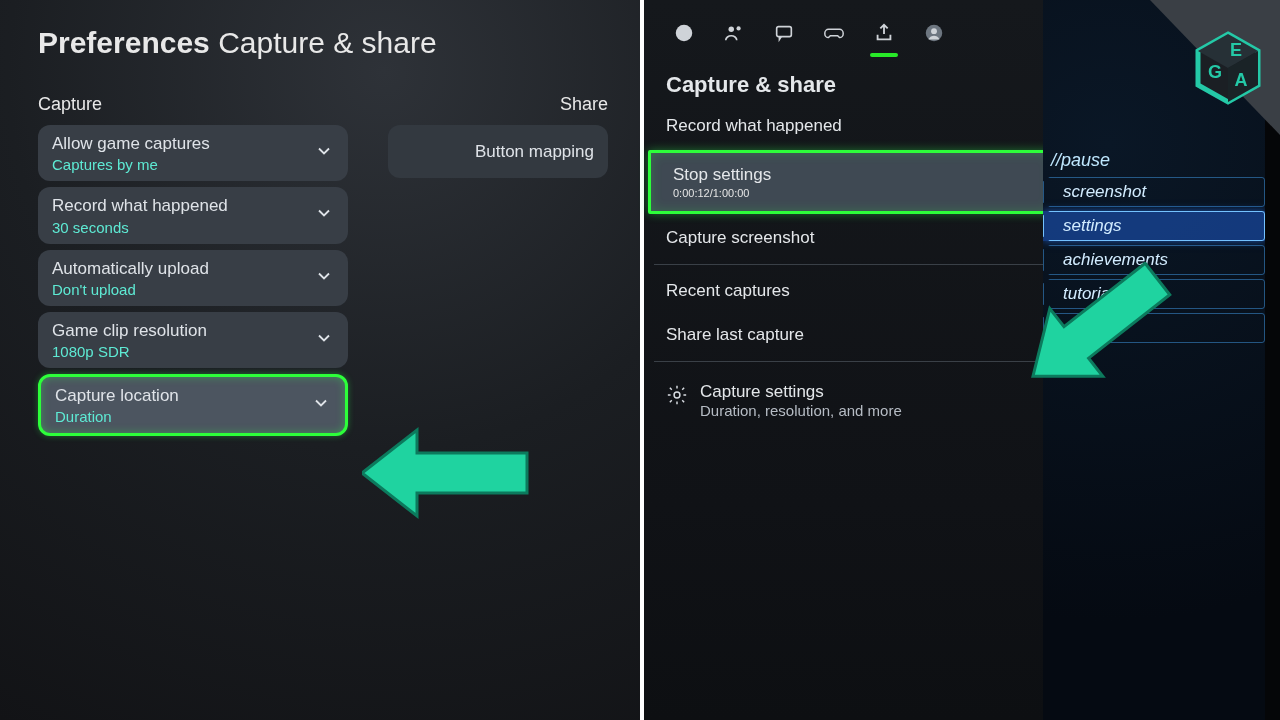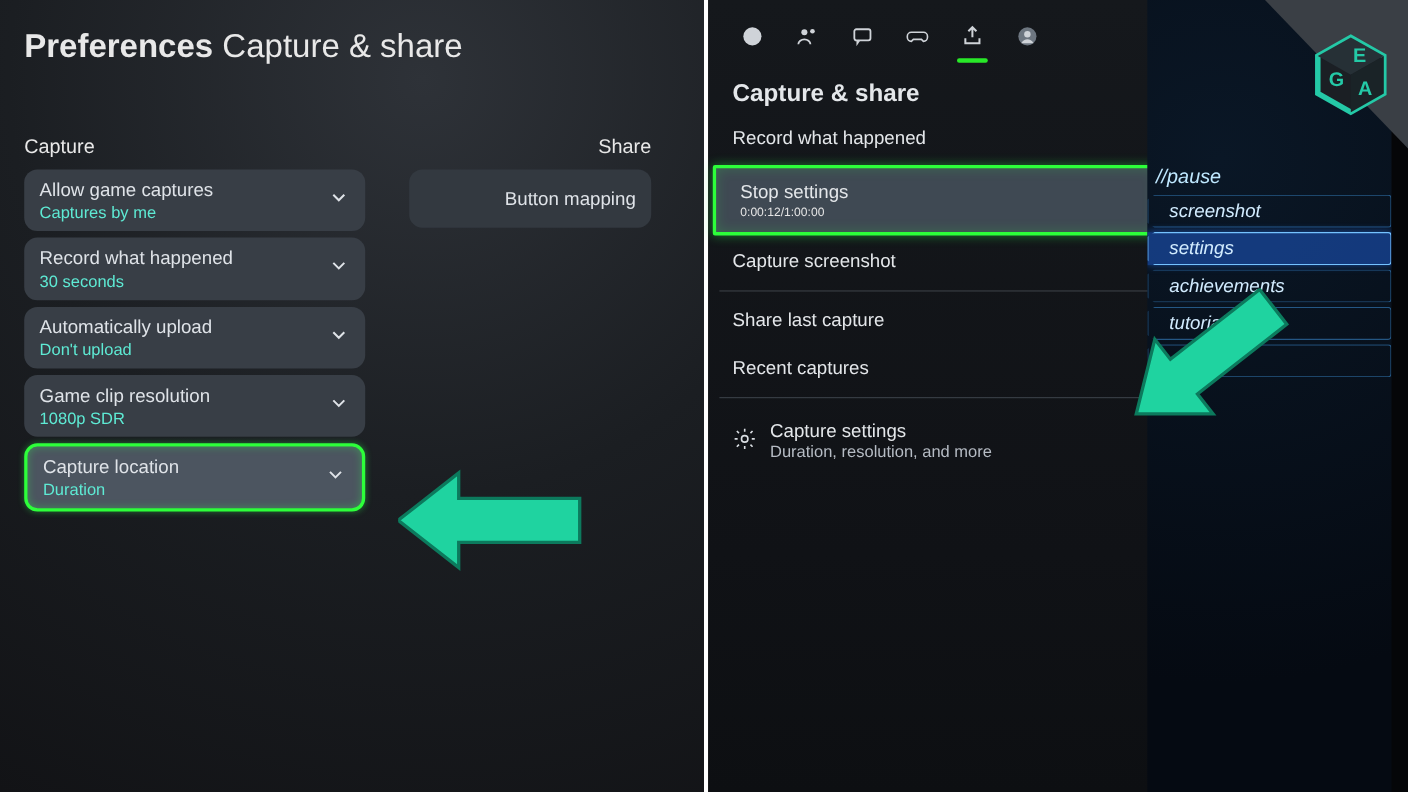--- a/index.html
+++ b/index.html
@@ -1,23 +1,23 @@
 <!DOCTYPE html>
 <html><head>
 <meta charset="utf-8">
 <style>
   *{box-sizing:border-box;margin:0;padding:0;font-family:"Segoe UI",Arial,sans-serif;-webkit-font-smoothing:antialiased;}
   html,body{width:1280px;height:720px;overflow:hidden;}
   body{background:#000;display:flex;}
 
   
-  .left{width:640px;height:100%;background:radial-gradient(circle at 60% 10%,#2e3238 0%,#1b1e22 50%,#121316 100%);padding:26px 22px;color:#e8e8e8;position:relative;}
+  .left{width:640px;height:100%;background:radial-gradient(circle at 60% 10%,#2e3238 0%,#1b1e22 50%,#121316 100%);padding:26px 38px;color:#e8e8e8;position:relative;}
   .prefs-title{font-size:30px;font-weight:400;}
   .prefs-title b{font-weight:600;}
-  .columns{display:flex;gap:40px;margin-top:63px;}
+  .columns{display:flex;gap:40px;margin-top:34px;}
   .col{flex:0 0 310px;}
   .col h3{font-size:18px;font-weight:400;margin-bottom:10px;}
   .item{background:#383e46;border-radius:12px;padding:10px 14px;margin-bottom:6px;position:relative;cursor:pointer;color:#dfe3e8;}
   .item .t1{font-size:17px;line-height:1.25;}
   .item .t2{font-size:15px;color:#5eead4;margin-top:2px;}
   .item.two-line{padding-top:8px;padding-bottom:8px;}
   .chev{position:absolute;right:14px;top:50%;transform:translateY(-50%);}
   .chev svg{width:20px;height:20px;stroke:#dfe3e8;fill:none;stroke-width:2.2;}
   .item.one-line{padding:16px 14px;}
   .item.highlight{border:3px solid #2dff3a;box-shadow:0 0 8px rgba(46,255,79,.35) inset,0 0 6px rgba(46,255,79,.35);background:#4c5560;}
@@ -32,21 +32,21 @@
   .tabs{display:flex;gap:6px;padding:0 10px 0 18px;align-items:center;height:42px;}
   .tabicon{width:44px;height:32px;display:flex;align-items:center;justify-content:center;border-radius:3px;cursor:pointer;}
   .tabicon svg{width:22px;height:22px;fill:#cfd3d8;}
   .tabicon.active{position:relative;}
   .tabicon.active::after{content:"";position:absolute;bottom:-8px;left:8px;right:8px;height:4px;border-radius:2px;background:#28e928;}
   .guide h2{font-size:22px;font-weight:600;padding:18px 22px 6px;}
   .g-item{padding:12px 22px;font-size:17px;cursor:pointer;}
   .g-item .sub{font-size:11px;color:#e5e5e5;margin-top:2px;}
   .g-item.highlight{border:3px solid #2dff3a;box-shadow:0 0 10px rgba(46,255,79,.4),inset 0 0 12px rgba(46,255,79,.2);background:#3f4953;border-radius:2px;margin:2px 4px;}
   .g-sep{height:1px;background:#3a4047;margin:4px 10px;}
-  .settings-row{display:flex;gap:12px;padding:16px 22px;align-items:center;cursor:pointer;}
+  .settings-row{display:flex;gap:12px;padding:16px 22px;align-items:flex-start;cursor:pointer;}
   .settings-row svg{width:22px;height:22px;fill:none;stroke:#d9dde2;stroke-width:1.6;flex:0 0 22px;margin-top:2px;}
   .settings-row .t1{font-size:17px;}
   .settings-row .t2{font-size:15px;color:#b6bcc4;}
 
   
   .game{position:absolute;right:15px;top:0;bottom:0;width:222px;background:radial-gradient(circle at 30% 20%,#0a1726 0%,#050a12 80%);overflow:hidden;}
   .game .pause-title{color:#bfe8ff;font-style:italic;font-size:18px;margin:150px 0 6px 8px;}
   .menu-row{margin:4px 0;height:30px;display:flex;align-items:center;padding-left:20px;color:#d2ecff;font-style:italic;font-size:17px;position:relative;}
   .menu-row::before{content:"";position:absolute;inset:0;border:1px solid rgba(70,170,255,.45);border-radius:3px;clip-path:polygon(3% 0,100% 0,100% 100%,3% 100%,0 85%,0 15%);}
   .menu-row.sel{background:rgba(30,90,200,.55);box-shadow:0 0 8px rgba(40,120,255,.6);}
@@ -171,24 +171,24 @@
     </div>
     <div class="g-item highlight">
       <div>Stop settings</div>
       <div class="sub">0:00:12/1:00:00</div>
     </div>
     <div class="g-item">
       <div>Capture screenshot</div>
     </div>
     <div class="g-sep"></div>
     <div class="g-item">
+      <div>Recent captures</div>
+    </div>
+    <div class="g-item">
       <div>Share last capture</div>
-    </div>
-    <div class="g-item">
-      <div>Recent captures</div>
     </div>
     <div class="g-sep"></div>
 
     <div class="settings-row">
       <span>
         <svg viewBox="0 0 24 24">
             <circle cx="12" cy="12" r="3.2"></circle>
             <path d="M12 2v3M12 19v3M4.2 4.2l2.1 2.1M17.7 17.7l2.1 2.1M2 12h3M19 12h3M4.2 19.8l2.1-2.1M17.7 6.3l2.1-2.1"></path>
           </svg>
       </span>

